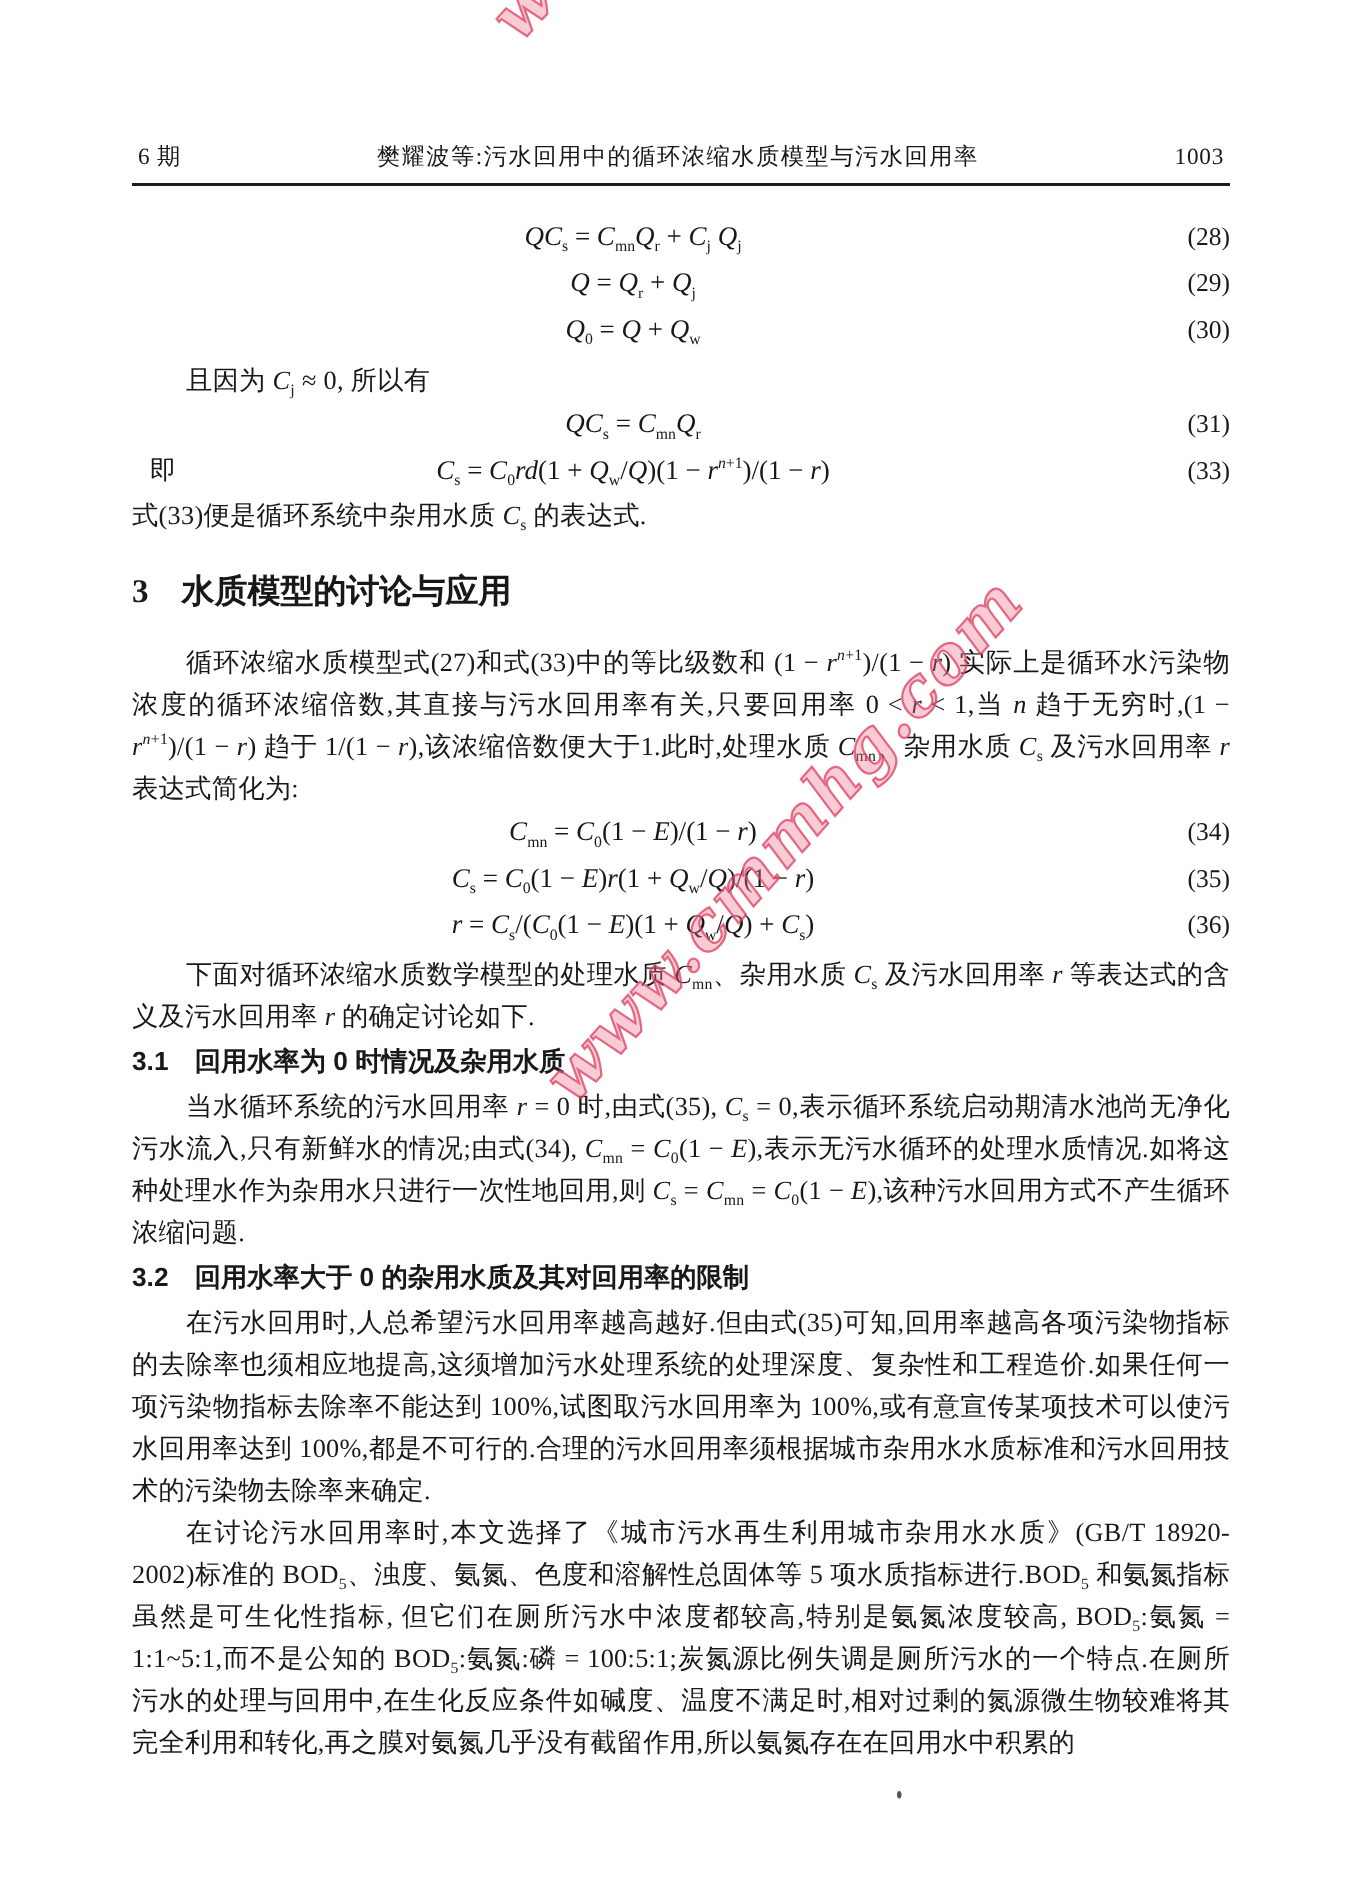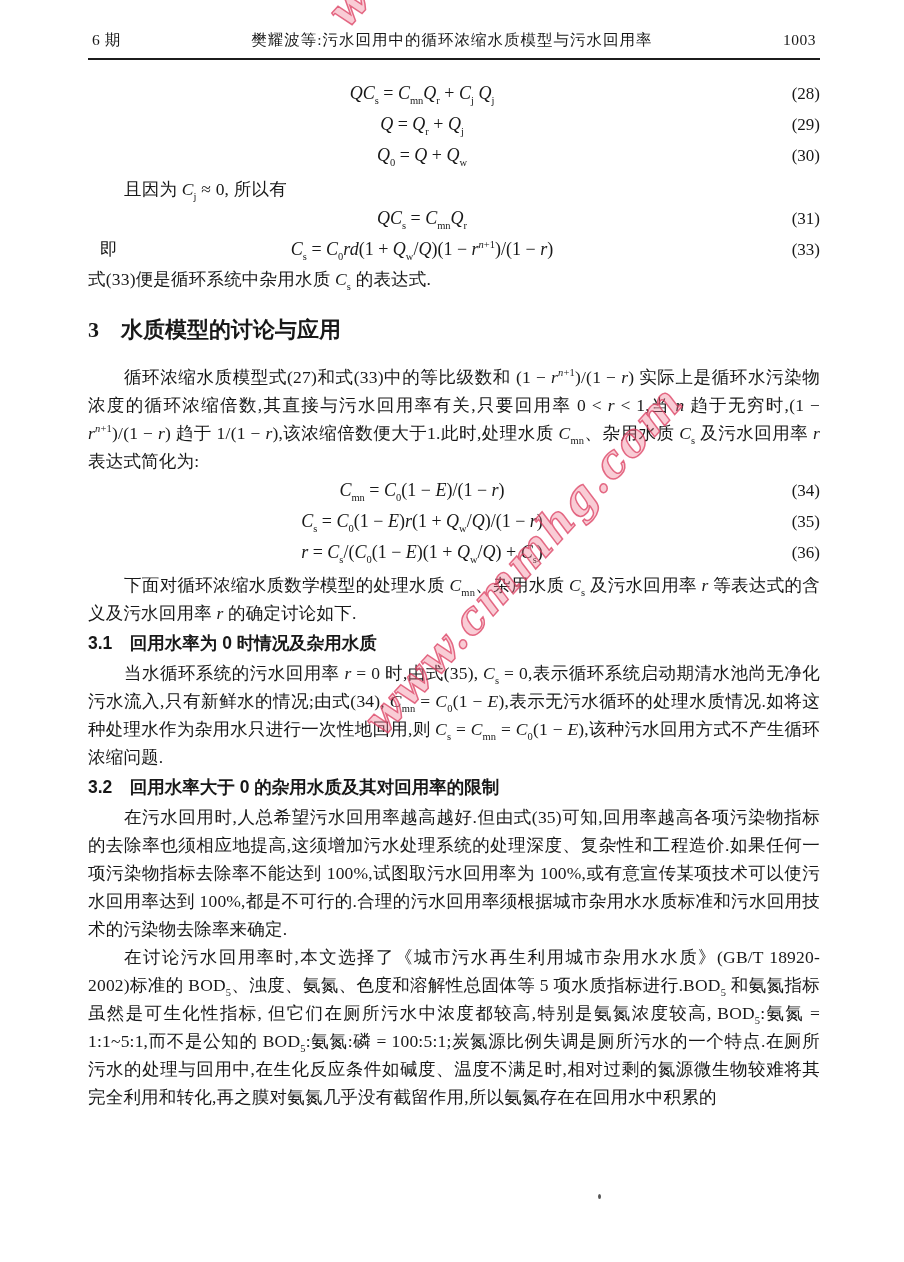--- a/index.html
+++ b/index.html
@@ -4,21 +4,21 @@
 <style>
   html, body { margin:0; padding:0; }
   body {
     width:904px; height:1262px;
     background:#ffffff;
     position:relative;
     overflow:hidden;
     font-family:"Liberation Serif","DejaVu Serif",serif;
     color:#181818;
   }
-  .page { padding:30px 84px 0 88px; }
+  .page { padding:94px 84px 0 88px; }
 
   
   .hdr {
     display:flex; justify-content:space-between; align-items:baseline;
     font-size:15.5px; letter-spacing:0.5px; padding:0 4px 7px 4px;
   }
   .hdr .mid { letter-spacing:1px; }
   .hdr-rule { border:0; border-top:2px solid #1c1c1c; margin:0 0 18px 0; }
 
   

